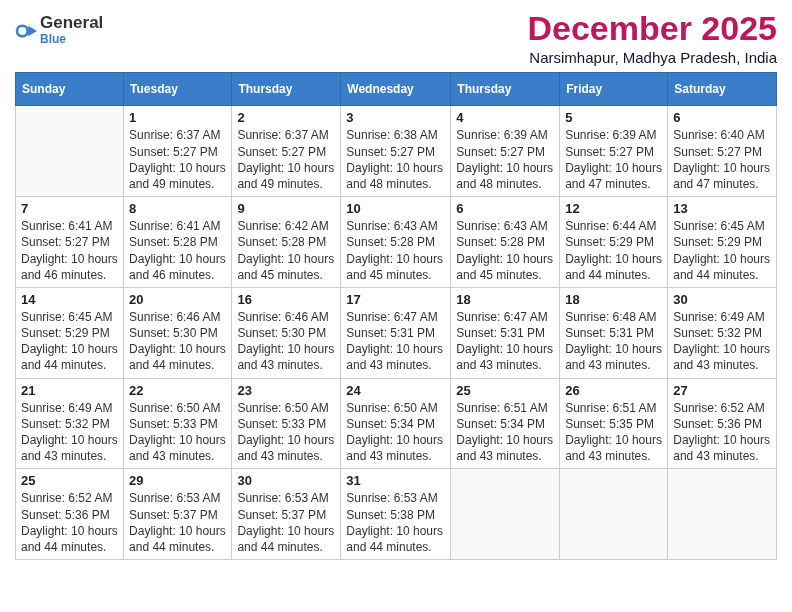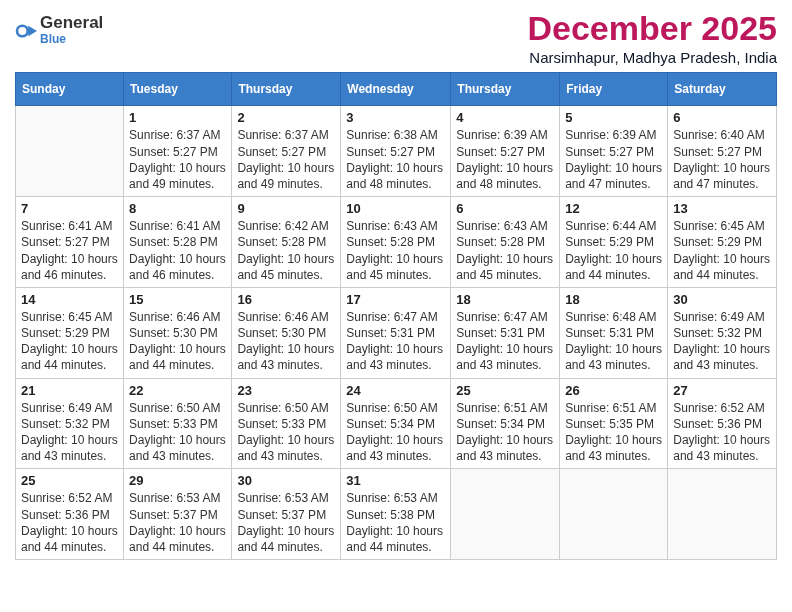--- a/index.html
+++ b/index.html
@@ -192,21 +192,21 @@
             <span class="day-number">13</span>
             <div class="day-info">Sunrise: 6:45 AM<br>Sunset: 5:29 PM<br>Daylight: 10 hours and 44 minutes.</div>
           </td>
         </tr>
         <tr>
           <td>
             <span class="day-number">14</span>
             <div class="day-info">Sunrise: 6:45 AM<br>Sunset: 5:29 PM<br>Daylight: 10 hours and 44 minutes.</div>
           </td>
           <td>
-            <span class="day-number">15</span>
+            <span class="day-number">20</span>
             <div class="day-info">Sunrise: 6:46 AM<br>Sunset: 5:30 PM<br>Daylight: 10 hours and 44 minutes.</div>
           </td>
           <td>
             <span class="day-number">16</span>
             <div class="day-info">Sunrise: 6:46 AM<br>Sunset: 5:30 PM<br>Daylight: 10 hours and 43 minutes.</div>
           </td>
           <td>
             <span class="day-number">17</span>
             <div class="day-info">Sunrise: 6:47 AM<br>Sunset: 5:31 PM<br>Daylight: 10 hours and 43 minutes.</div>
           </td>

